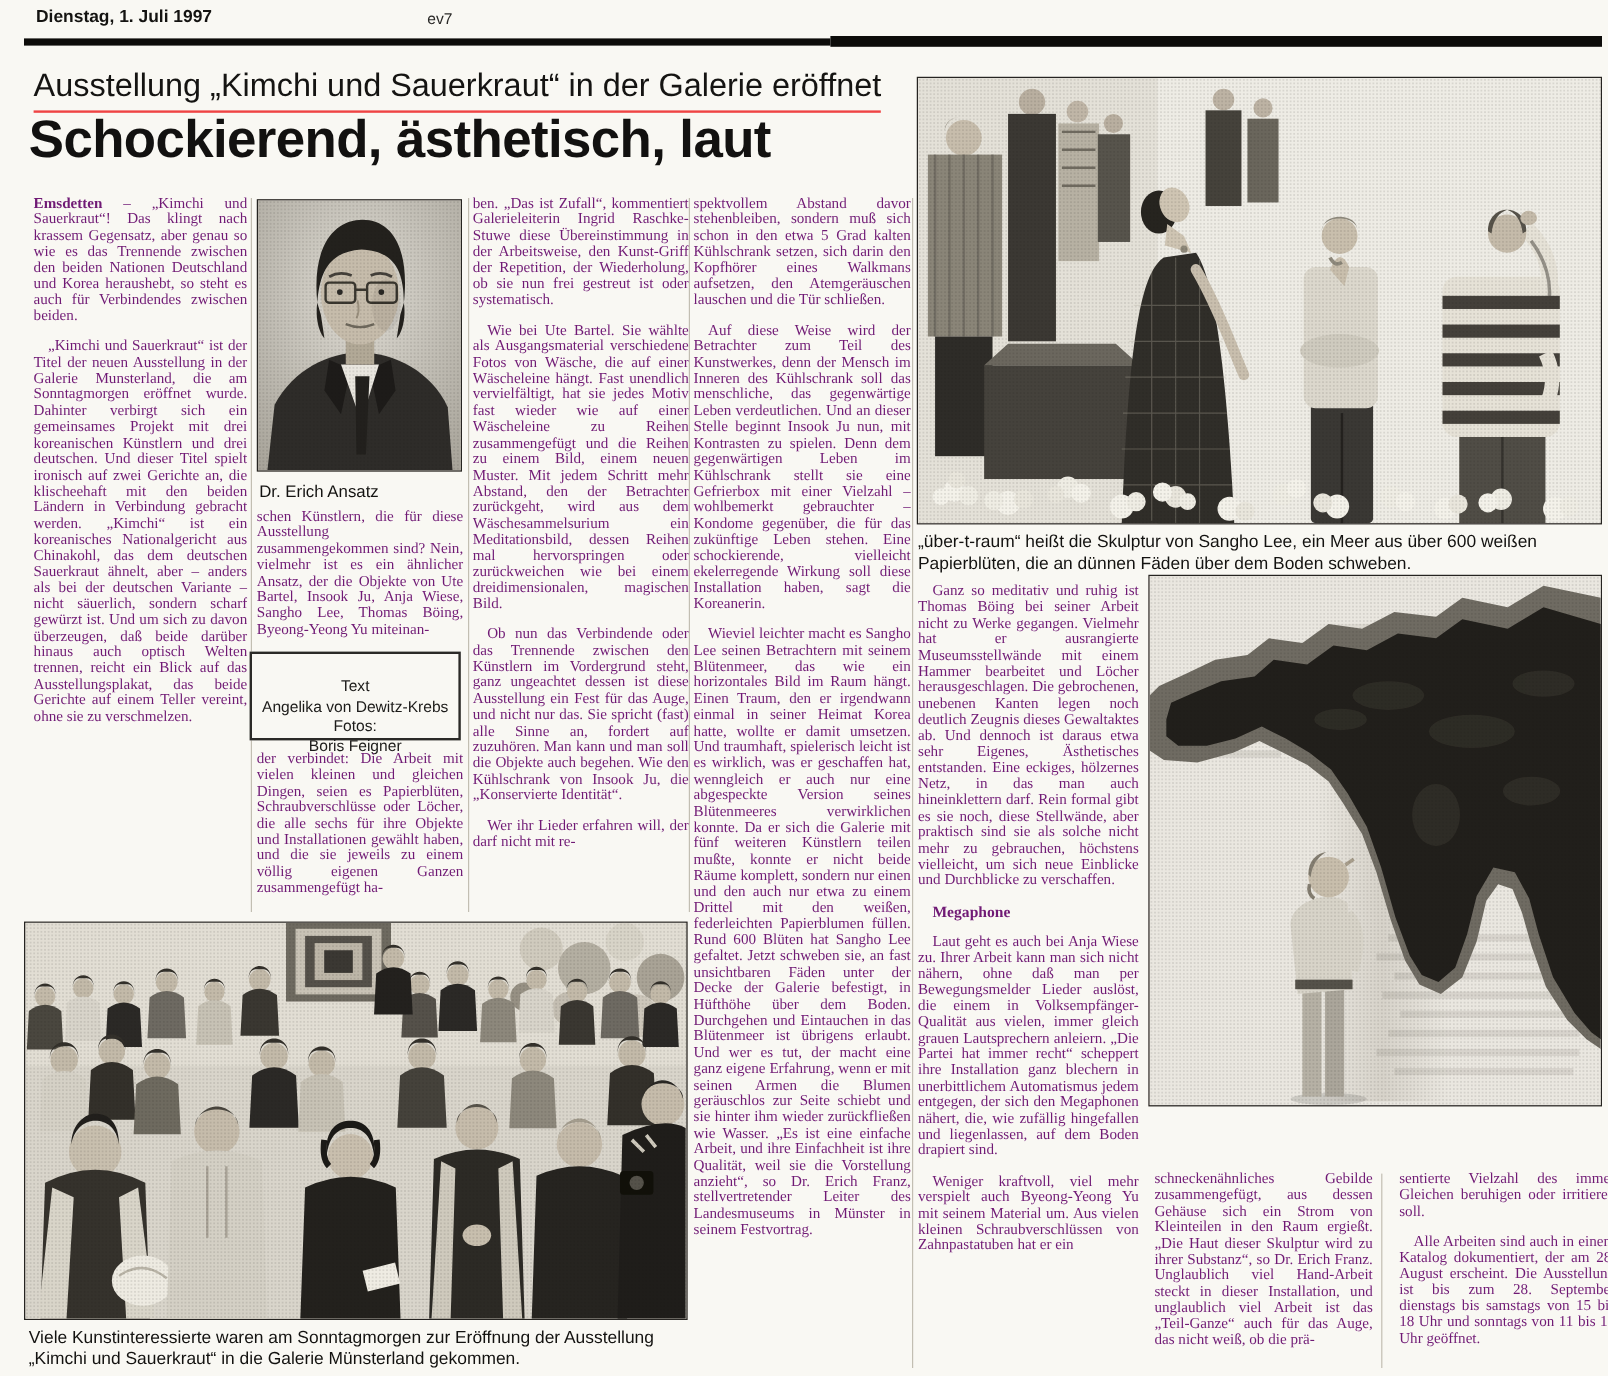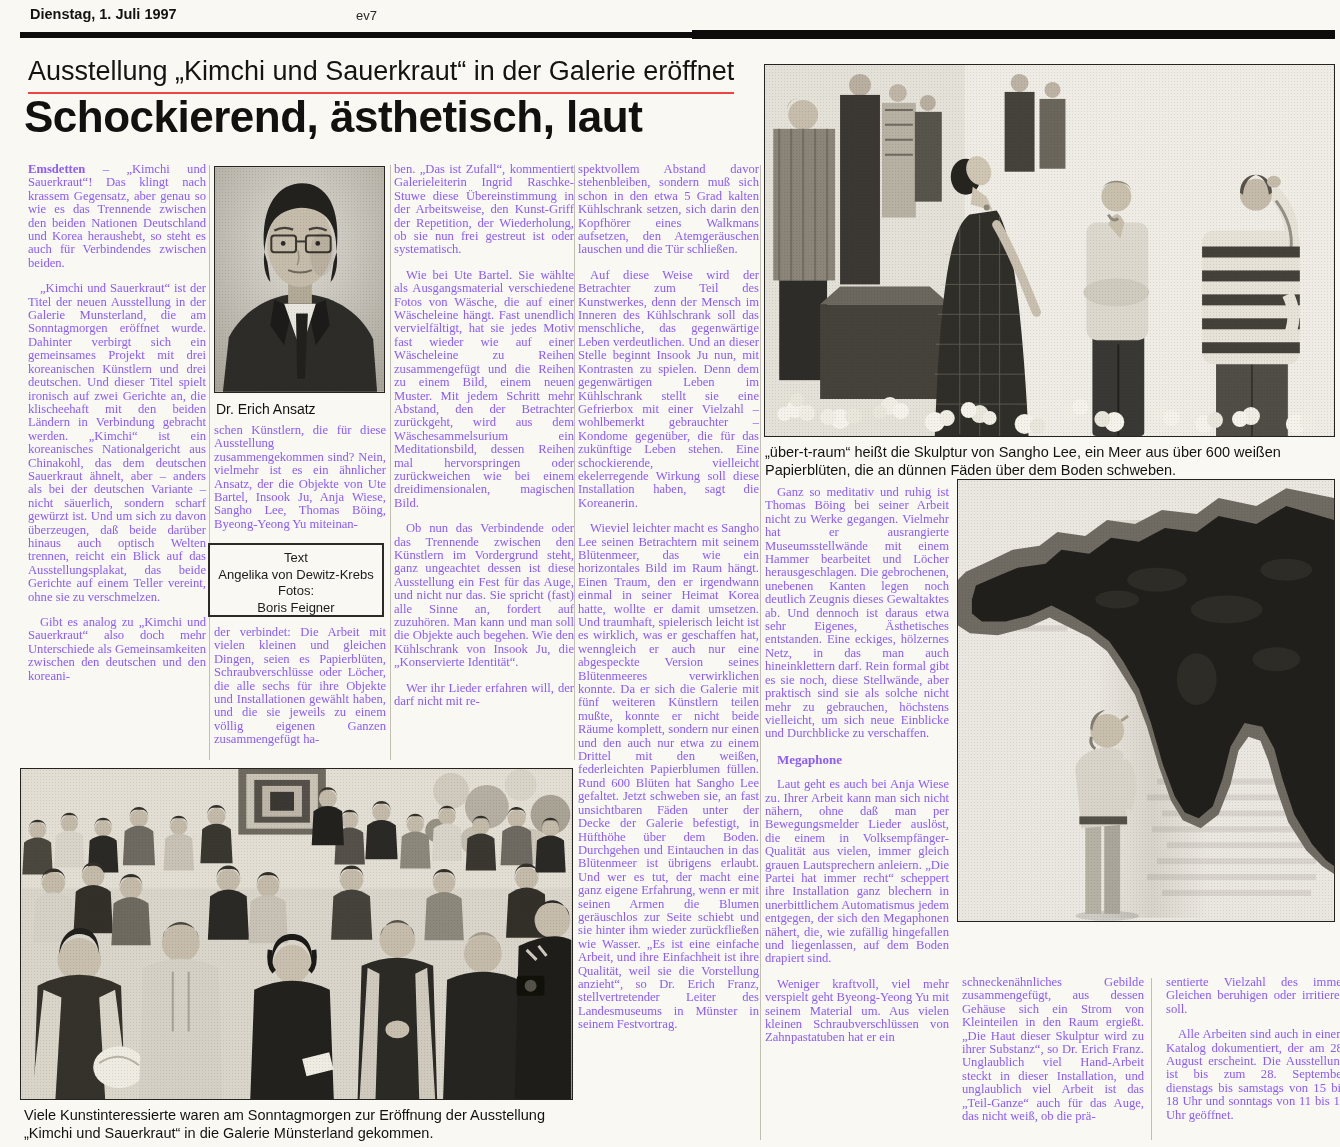--- a/index.html
+++ b/index.html
@@ -22,41 +22,41 @@
   }
   .rule-left{position:absolute; left:20px; top:32px; width:672px; height:6px; background:#0d0c0a;}
   .rule-right{position:absolute; left:692px; top:30px; width:643px; height:9px; background:#0d0c0a;}
   
   .kicker{position:absolute; left:28px; top:56px; font-family:"Liberation Sans",sans-serif;
         font-size:27px; color:#151412; padding-bottom:5px; border-bottom:2px solid #ef4444;}
   .headline{position:absolute; left:24px; top:92px; font-family:"Liberation Sans",sans-serif;
         font-weight:bold; font-size:44px; letter-spacing:-0.5px; color:#121110;}
   
   .col{position:absolute; overflow:hidden; font-size:12.6px; line-height:13.4px;
-       text-align:justify; color:#8b5cf6;}
+       text-align:justify; color:#701a75;}
   .col p{margin:0 0 12px 0; text-indent:12px;}
   .col p.noindent{text-indent:0;}
   .lead{font-weight:bold;}
   .subhead{font-family:"Liberation Serif",serif; font-weight:bold; font-size:13px;
        margin:6px 0 10px 0; text-indent:0; text-align:left;}
   .colrule{position:absolute; width:1px; background:#c2beb2;}
   
   .photo{position:absolute; border:1px solid #262421; background:#dcd8cf; box-sizing:border-box;}
   .photo svg{display:block;}
   .photo::after{content:""; position:absolute; inset:0;
        background-image:radial-gradient(rgba(20,18,14,0.10) 0.6px, transparent 0.7px);
        background-size:3px 3px; pointer-events:none;}
   .caption{position:absolute; font-family:"Liberation Sans",sans-serif;
        font-size:14.5px; line-height:18px; color:#131210;}
   .caption.small{font-size:14px;}
   
   .creditbox{position:absolute; left:208px; top:543px; width:176px; height:74px;
        border:2px solid #2b2a27; box-sizing:border-box; text-align:center;
        font-family:"Liberation Sans",sans-serif; font-size:13px; line-height:16.5px;
-       padding-top:5px; color:#1c1b19; background:#f9f8f3;}
+       padding-top:19px; color:#1c1b19; background:#f9f8f3;}
 </style>
 </head>
 <body>
 
 <div id="page">
 
   <div class="date">Dienstag, 1. Juli 1997</div>
   <div class="pagecode">ev7</div>
   <div class="rule-left"></div>
   <div class="rule-right"></div>
@@ -373,21 +373,20 @@
         <rect x="498" y="208" width="28" height="20" rx="3" fill="#111009"></rect>
         <circle cx="512" cy="218" r="6" fill="#55524a"></circle>
       </g>
     </svg>
   </div>
   <div class="caption" style="left:24px;top:1106px;width:545px;">Viele Kunstinteressierte waren am Sonntagmorgen zur Eröffnung der Ausstellung „Kimchi und Sauerkraut“ in die Galerie Münsterland gekommen.</div>
 
   <div class="col" style="left:28px;top:163px;width:178px;height:600px;">
     <p class="noindent"><span class="lead">Emsdetten</span><span> – „Kimchi und Sauerkraut“! Das klingt nach krassem Gegensatz, aber genau so wie es das Trennende zwischen den beiden Nationen Deutschland und Korea heraushebt, so steht es auch für Verbindendes zwischen beiden.</span></p>
     <p>„Kimchi und Sauerkraut“ ist der Titel der neuen Ausstellung in der Galerie Munsterland, die am Sonntagmorgen eröffnet wurde. Dahinter verbirgt sich ein gemeinsames Projekt mit drei koreanischen Künstlern und drei deutschen. Und dieser Titel spielt ironisch auf zwei Gerichte an, die klischeehaft mit den beiden Ländern in Verbindung gebracht werden. „Kimchi“ ist ein koreanisches Nationalgericht aus Chinakohl, das dem deutschen Sauerkraut ähnelt, aber – anders als bei der deutschen Variante – nicht säuerlich, sondern scharf gewürzt ist. Und um sich zu davon überzeugen, daß beide darüber hinaus auch optisch Welten trennen, reicht ein Blick auf das Ausstellungsplakat, das beide Gerichte auf einem Teller vereint, ohne sie zu verschmelzen.</p>
-    <p>Gibt es analog zu „Kimchi und Sauerkraut“ also doch mehr Unterschiede als Gemeinsamkeiten zwischen den deutschen und den koreani-</p>
   </div>
 
   <div class="col" style="left:214px;top:424px;width:172px;height:116px;">
     <p class="noindent">schen Künstlern, die für diese Ausstellung zusammengekommen sind? Nein, vielmehr ist es ein ähnlicher Ansatz, der die Objekte von Ute Bartel, Insook Ju, Anja Wiese, Sangho Lee, Thomas Böing, Byeong-Yeong Yu miteinan-</p>
   </div>
 
   <div class="creditbox">
     <div>Text</div>
     <div>Angelika von Dewitz-Krebs</div>
     <div>Fotos:</div>
@@ -408,21 +407,21 @@
   <div class="col" style="left:578px;top:163px;width:181px;height:980px;">
     <p class="noindent">spektvollem Abstand davor stehenbleiben, sondern muß sich schon in den etwa 5 Grad kalten Kühlschrank setzen, sich darin den Kopfhörer eines Walkmans aufsetzen, den Atemgeräuschen lauschen und die Tür schließen.</p>
     <p>Auf diese Weise wird der Betrachter zum Teil des Kunstwerkes, denn der Mensch im Inneren des Kühlschrank soll das menschliche, das gegenwärtige Leben verdeutlichen. Und an dieser Stelle beginnt Insook Ju nun, mit Kontrasten zu spielen. Denn dem gegenwärtigen Leben im Kühlschrank stellt sie eine Gefrierbox mit einer Vielzahl – wohlbemerkt gebrauchter – Kondome gegenüber, die für das zukünftige Leben stehen. Eine schockierende, vielleicht ekelerregende Wirkung soll diese Installation haben, sagt die Koreanerin.</p>
     <p>Wieviel leichter macht es Sangho Lee seinen Betrachtern mit seinem Blütenmeer, das wie ein horizontales Bild im Raum hängt. Einen Traum, den er irgendwann einmal in seiner Heimat Korea hatte, wollte er damit umsetzen. Und traumhaft, spielerisch leicht ist es wirklich, was er geschaffen hat, wenngleich er auch nur eine abgespeckte Version seines Blütenmeeres verwirklichen konnte. Da er sich die Galerie mit fünf weiteren Künstlern teilen mußte, konnte er nicht beide Räume komplett, sondern nur einen und den auch nur etwa zu einem Drittel mit den weißen, federleichten Papierblumen füllen. Rund 600 Blüten hat Sangho Lee gefaltet. Jetzt schweben sie, an fast unsichtbaren Fäden unter der Decke der Galerie befestigt, in Hüfthöhe über dem Boden. Durchgehen und Eintauchen in das Blütenmeer ist übrigens erlaubt. Und wer es tut, der macht eine ganz eigene Erfahrung, wenn er mit seinen Armen die Blumen geräuschlos zur Seite schiebt und sie hinter ihm wieder zurückfließen wie Wasser. „Es ist eine einfache Arbeit, und ihre Einfachheit ist ihre Qualität, weil sie die Vorstellung anzieht“, so Dr. Erich Franz, stellvertretender Leiter des Landesmuseums in Münster in seinem Festvortrag.</p>
   </div>
 
   <div class="col" style="left:765px;top:486px;width:184px;height:655px;">
     <p>Ganz so meditativ und ruhig ist Thomas Böing bei seiner Arbeit nicht zu Werke gegangen. Vielmehr hat er ausrangierte Museumsstellwände mit einem Hammer bearbeitet und Löcher herausgeschlagen. Die gebrochenen, unebenen Kanten legen noch deutlich Zeugnis dieses Gewaltaktes ab. Und dennoch ist daraus etwa sehr Eigenes, Ästhetisches entstanden. Eine eckiges, hölzernes Netz, in das man auch hineinklettern darf. Rein formal gibt es sie noch, diese Stellwände, aber praktisch sind sie als solche nicht mehr zu gebrauchen, höchstens vielleicht, um sich neue Einblicke und Durchblicke zu verschaffen.</p>
     <p class="subhead">Megaphone</p>
     <p>Laut geht es auch bei Anja Wiese zu. Ihrer Arbeit kann man sich nicht nähern, ohne daß man per Bewegungsmelder Lieder auslöst, die einem in Volksempfänger-Qualität aus vielen, immer gleich grauen Lautsprechern anleiern. „Die Partei hat immer recht“ scheppert ihre Installation ganz blechern in unerbittlichem Automatismus jedem entgegen, der sich den Megaphonen nähert, die, wie zufällig hingefallen und liegenlassen, auf dem Boden drapiert sind.</p>
-    <p>Weniger kraftvoll, viel mehr verspielt geht Byeong-Yeong Yu mit seinem Material um. Aus vielen kleinen Schraubverschlüssen von Zahnpastatuben hat er ein</p>
+    <p>Weniger kraftvoll, viel mehr verspielt auch Byeong-Yeong Yu mit seinem Material um. Aus vielen kleinen Schraubverschlüssen von Zahnpastatuben hat er ein</p>
   </div>
 
   <div class="col" style="left:962px;top:976px;width:182px;height:171px;">
     <p class="noindent">schneckenähnliches Gebilde zusammengefügt, aus dessen Gehäuse sich ein Strom von Kleinteilen in den Raum ergießt. „Die Haut dieser Skulptur wird zu ihrer Substanz“, so Dr. Erich Franz. Unglaublich viel Hand-Arbeit steckt in dieser Installation, und unglaublich viel Arbeit ist das „Teil-Ganze“ auch für das Auge, das nicht weiß, ob die prä-</p>
   </div>
 
   <div class="col" style="left:1156px;top:976px;width:180px;height:171px;margin-left:10px;">
     <p class="noindent">sentierte Vielzahl des immer Gleichen beruhigen oder irritieren soll.</p>
     <p>Alle Arbeiten sind auch in einem Katalog dokumentiert, der am 28. August erscheint. Die Ausstellung ist bis zum 28. September dienstags bis samstags von 15 bis 18 Uhr und sonntags von 11 bis 18 Uhr geöffnet.</p>
   </div>

